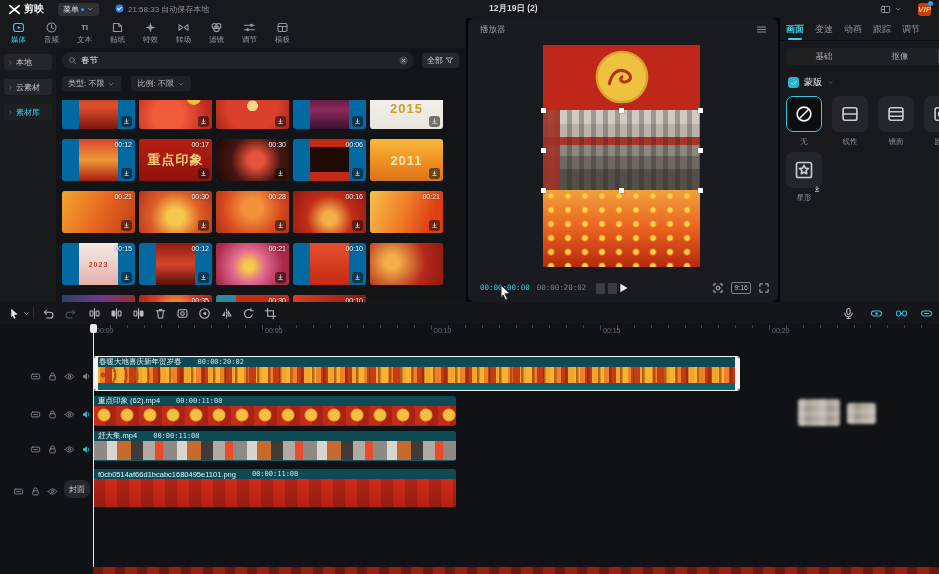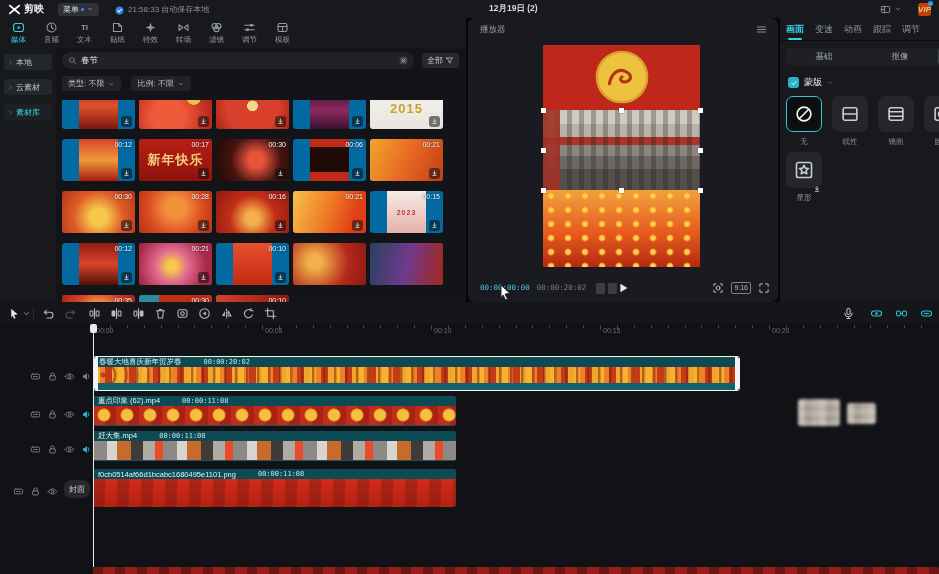--- a/index.html
+++ b/index.html
@@ -11,21 +11,21 @@
 
   
   .titlebar{position:absolute;left:0;top:0;width:939px;height:18px;background:#17191d;
     display:flex;align-items:center;font-size:8.5px;color:#b9bcc2;padding:0 8px;z-index:6;}
   .logo{display:flex;align-items:center;gap:3px;font-weight:bold;color:#f2f4f6;font-size:10px;}
   .logo .ic{width:13px;height:11px;color:#fff;}
   .menu-btn{display:flex;align-items:center;gap:2px;background:#2e3136;border:none;color:#d7d9dc;
     border-radius:3px;height:13px;padding:0 5px;font-size:8px;margin-left:14px;cursor:default;}
   .menu-btn .dot{width:3px;height:3px;border-radius:50%;background:#3f8cff;}
   .menu-btn .ic{width:8px;height:8px;color:#9a9da2;}
-  .autosave{display:flex;align-items:flex-end;gap:4px;margin-left:16px;color:#8a8e94;font-size:8px;}
+  .autosave{display:flex;align-items:flex-start;gap:4px;margin-left:16px;color:#8a8e94;font-size:8px;}
   .autosave .ic{width:9px;height:9px;}
   .project-title{position:absolute;left:489px;top:0;height:18px;display:flex;align-items:center;
     color:#d7d9dc;font-size:8.5px;font-weight:bold;}
   .tb-right{margin-left:auto;display:flex;align-items:center;gap:10px;}
   .layout-btn{display:flex;align-items:center;gap:2px;background:none;border:none;color:#9a9da2;}
   .layout-btn .ic{width:13px;height:11px;}
   .layout-btn .ic.sm{width:8px;height:8px;}
   .vip{position:relative;background:#c2410c;border:none;border-radius:3px;height:13px;padding:0 0;
     color:#e7c27d;font-weight:bold;font-size:8px;font-style:italic;}
   .vip .vip-dot{position:absolute;right:-2px;top:-2px;width:5px;height:5px;border-radius:50%;background:#2f9df0;}
@@ -129,21 +129,21 @@
   .tl-div{position:absolute;left:33px;top:5px;width:1px;height:12px;background:#2a2d32;}
   .ruler{position:absolute;left:0;top:22px;width:100%;height:14px;}
   .tick{position:absolute;top:1px;width:1px;background:#43474d;}
   .rlab{position:absolute;top:3px;font-size:7px;color:#6b6f75;}
   .tracks{position:absolute;left:0;top:36px;right:0;bottom:0;}
   .th-ic{position:absolute;width:11px;height:11px;color:#84888e;}
   .th-ic.cyan{color:#2bc4d9;}
   .cover-btn{position:absolute;left:64px;width:26px;height:18px;background:#26282d;border:none;border-radius:4px;
     color:#c9ccd1;font-size:8px;padding:0;}
   .clip{position:absolute;left:93px;border-radius:3px;overflow:hidden;background:#135a66;display:flex;flex-direction:column;}
-  .clip .bar{height:10px;background:#0e4a54;display:flex;align-items:center;gap:22px;padding:0 5px;flex:none;}
+  .clip .bar{height:10px;background:#0e4a54;display:flex;align-items:center;gap:16px;padding:0 5px;flex:none;}
   .clip-name{font-size:7.5px;color:#dff2f5;white-space:nowrap;}
   .clip-dur{font-size:7px;color:#bfe3e8;font-family:"DejaVu Sans Mono",monospace;}
   .clip .fill{flex:1;background:#13616d;}
   .clip.sel{border:1.5px solid #f2f4f6;}
   .clip.sel::before,.clip.sel::after{content:"";position:absolute;top:0;bottom:0;width:4px;background:#f2f4f6;z-index:2;}
   .clip.sel::before{left:0;border-radius:2px 0 0 2px;}
   .clip.sel::after{right:0;border-radius:0 2px 2px 0;}
   .strip{flex:none;}
   .strip-flames{height:16px;background:
       repeating-radial-gradient(circle at 9px 8px,rgba(120,25,8,.5) 0 2px,rgba(0,0,0,0) 3px 11px),
@@ -419,41 +419,51 @@
               <div class="thumb vert" style="background: linear-gradient(rgb(216, 69, 44), rgb(240, 153, 58) 50%, rgb(168, 29, 16));"></div>
               <div class="dur">00:12</div>
               <div class="dl">
                 <svg viewBox="0 0 16 16" style="stroke:currentColor;fill:none;stroke-width:1.6;stroke-linecap:round">
                   <path d="M8 2.5v7M4.8 6.5L8 9.7l3.2-3.2M4 12.5h8"></path>
                 </svg>
               </div>
             </div>
             <div class="cell">
               <div class="thumb" style="background: linear-gradient(rgb(183, 31, 18), rgb(143, 19, 12));">
-                <span class="ttxt" style="font-size:13px;color:#f4cf7e">新年快乐</span>
+                <span class="ttxt" style="font-size:13px;color:#f4cf7e">重点印象</span>
               </div>
               <div class="dur">00:17</div>
               <div class="dl">
                 <svg viewBox="0 0 16 16" style="stroke:currentColor;fill:none;stroke-width:1.6;stroke-linecap:round">
                   <path d="M8 2.5v7M4.8 6.5L8 9.7l3.2-3.2M4 12.5h8"></path>
                 </svg>
               </div>
             </div>
             <div class="cell">
               <div class="thumb" style="background: radial-gradient(circle at 55% 50%, rgb(232, 84, 58) 0px, rgb(232, 84, 58) 16%, rgb(70, 20, 16) 55%, rgb(28, 11, 8));"></div>
               <div class="dur">00:30</div>
               <div class="dl">
                 <svg viewBox="0 0 16 16" style="stroke:currentColor;fill:none;stroke-width:1.6;stroke-linecap:round">
                   <path d="M8 2.5v7M4.8 6.5L8 9.7l3.2-3.2M4 12.5h8"></path>
                 </svg>
               </div>
             </div>
             <div class="cell">
               <div class="thumb vert" style="background: linear-gradient(rgb(194, 42, 24) 0px, rgb(194, 42, 24) 18%, rgb(32, 10, 6) 18%, rgb(32, 10, 6) 78%, rgb(194, 42, 24) 78%);"></div>
               <div class="dur">00:06</div>
+              <div class="dl">
+                <svg viewBox="0 0 16 16" style="stroke:currentColor;fill:none;stroke-width:1.6;stroke-linecap:round">
+                  <path d="M8 2.5v7M4.8 6.5L8 9.7l3.2-3.2M4 12.5h8"></path>
+                </svg>
+              </div>
+            </div>
+            <div class="cell">
+              <div class="thumb" style="background: linear-gradient(rgb(246, 185, 60), rgb(238, 140, 32) 60%, rgb(216, 115, 26));">
+                <span class="ttxt" style="font-size:13px;color:#fbe9ad">2011</span>
+              </div>
               <div class="dl">
                 <svg viewBox="0 0 16 16" style="stroke:currentColor;fill:none;stroke-width:1.6;stroke-linecap:round">
                   <path d="M8 2.5v7M4.8 6.5L8 9.7l3.2-3.2M4 12.5h8"></path>
                 </svg>
               </div>
             </div>
             <div class="cell">
               <div class="thumb" style="background: linear-gradient(115deg, rgb(242, 165, 46), rgb(232, 106, 34) 50%, rgb(196, 59, 22));"></div>
               <div class="dur">00:21</div>
               <div class="dl">

